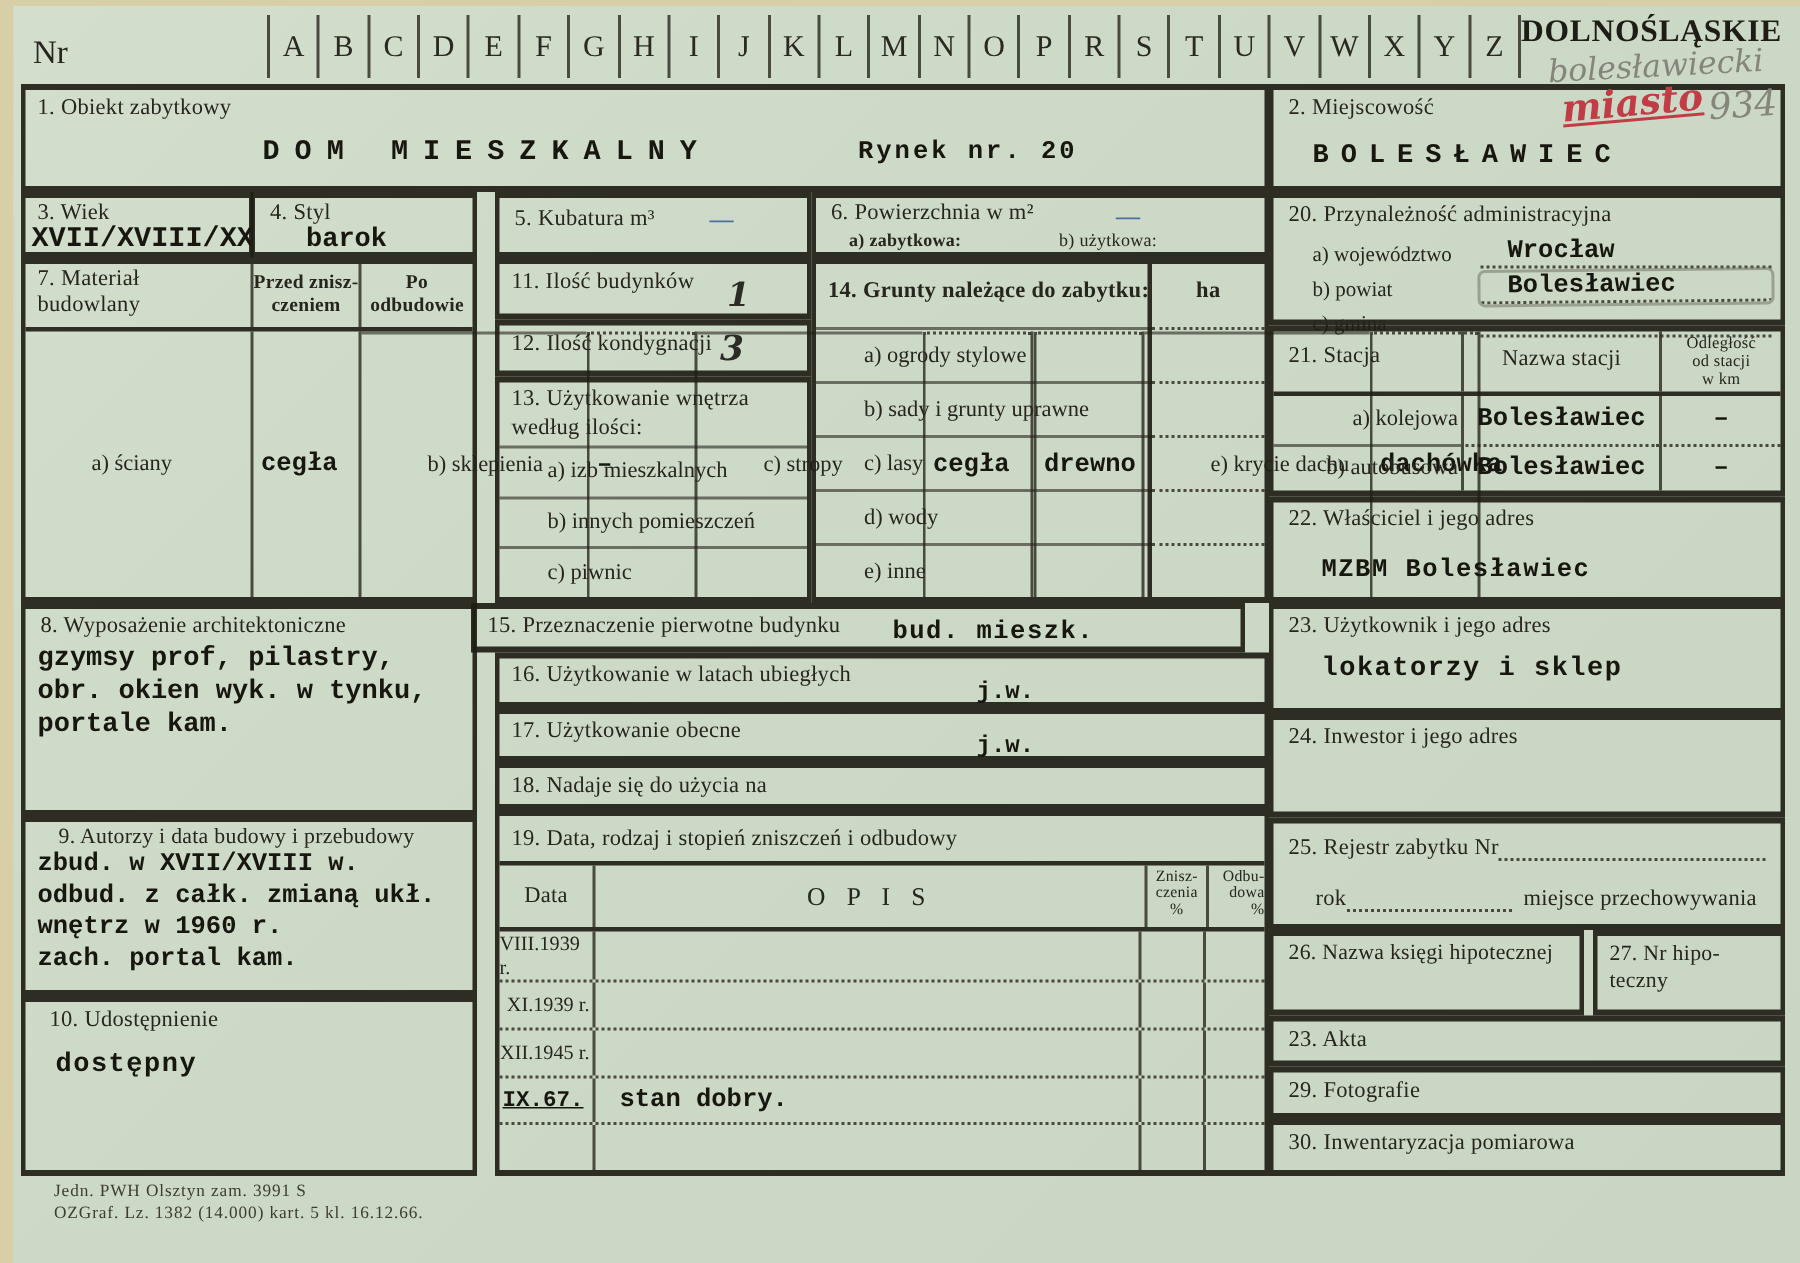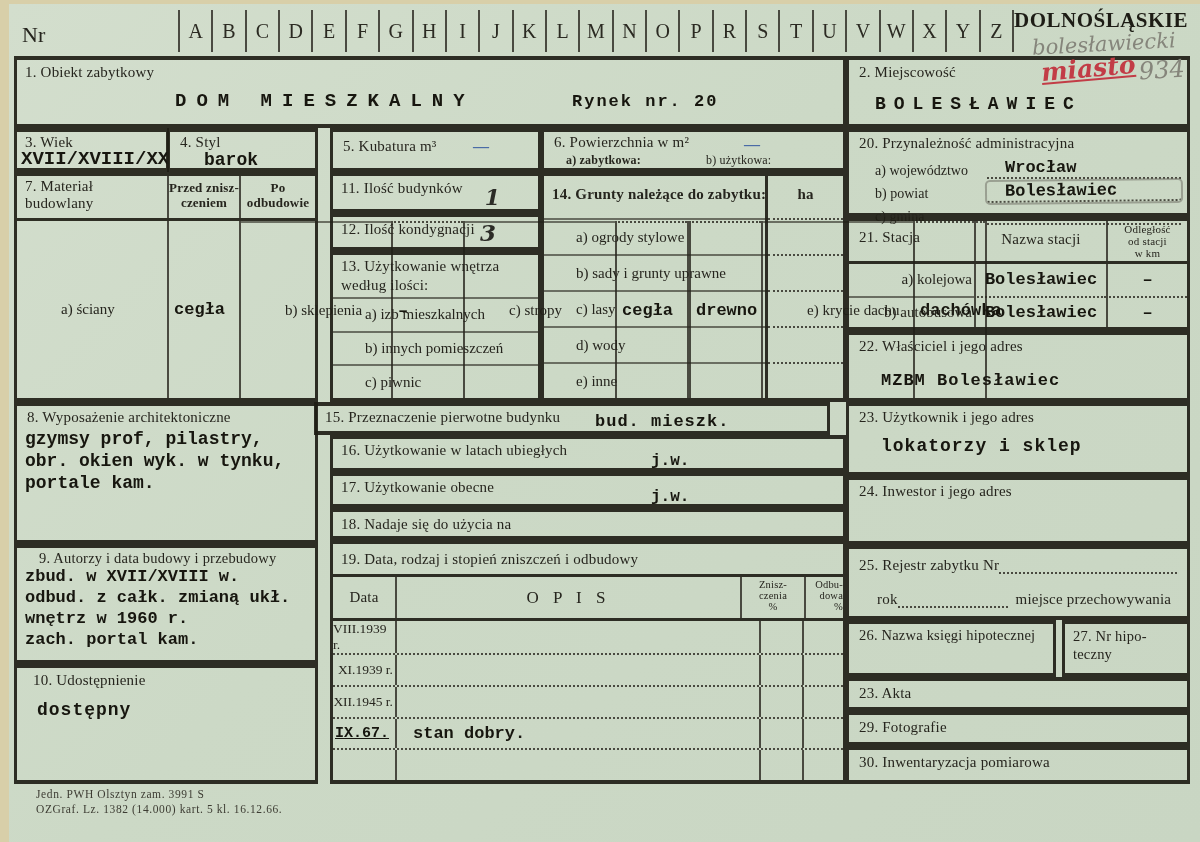--- a/index.html
+++ b/index.html
@@ -60,21 +60,21 @@
   .f21-row:not(:first-child) .sl{border-top:2px solid rgba(40,38,30,0.6);}
   .f21-row:not(:first-child) .sn,.f21-row:not(:first-child) .sd{border-top:2px dotted var(--ink-soft);}
   .f21 .sl{width:125px;display:flex;align-items:center;justify-content:flex-end;font-size:15px;box-sizing:border-box;padding-right:2px;}
   .f21 .sn{width:132px;border-left:2px solid var(--ink-soft);display:flex;align-items:center;justify-content:center;box-sizing:border-box;}
   .f21 .sd{flex:1;border-left:2px solid var(--ink-soft);display:flex;align-items:center;justify-content:center;box-sizing:border-box;}
   
   .f19-title{height:30px;border-bottom:3px solid var(--ink);display:flex;align-items:center;padding-left:8px;}
   .f19-head{display:flex;height:41px;border-bottom:3px solid var(--ink);}
   .f19-head .hd{width:62px;display:flex;align-items:center;justify-content:center;font-size:15px;}
   .f19-head .ho{flex:1;border-left:2px solid var(--ink-soft);display:flex;align-items:center;justify-content:center;font-size:17px;letter-spacing:5px;}
-  .f19-head .hz{width:64px;border-left:2px solid var(--ink-soft);font-size:10.5px;text-align:center;line-height:11px;padding-top:2px;box-sizing:border-box;}
+  .f19-head .hz{width:41px;border-left:2px solid var(--ink-soft);font-size:10.5px;text-align:center;line-height:11px;padding-top:2px;box-sizing:border-box;}
   .f19-head .hb{width:39px;border-left:2px solid var(--ink-soft);font-size:10.5px;text-align:right;line-height:11px;padding-top:2px;box-sizing:border-box;}
   .f19-rows{position:absolute;left:0;right:0;top:77px;bottom:0;display:flex;flex-direction:column;}
   .f19-row{flex:1;display:flex;}
   .f19-row:not(:last-child){border-bottom:2px dotted var(--ink-soft);}
   .f19-row .rd{width:62px;display:flex;align-items:center;justify-content:flex-end;font-size:13.5px;padding-right:2px;box-sizing:border-box;}
   .f19-row .ro{flex:1;border-left:2px solid var(--ink-soft);display:flex;align-items:center;padding-left:16px;box-sizing:border-box;}
   .f19-row .rz{width:41px;border-left:2px solid var(--ink-soft);}
   .f19-row .rb{width:39px;border-left:2px solid var(--ink-soft);}
   
   .f20-row{position:relative;display:flex;align-items:flex-end;height:23px;padding-left:26px;font-size:14px;}

